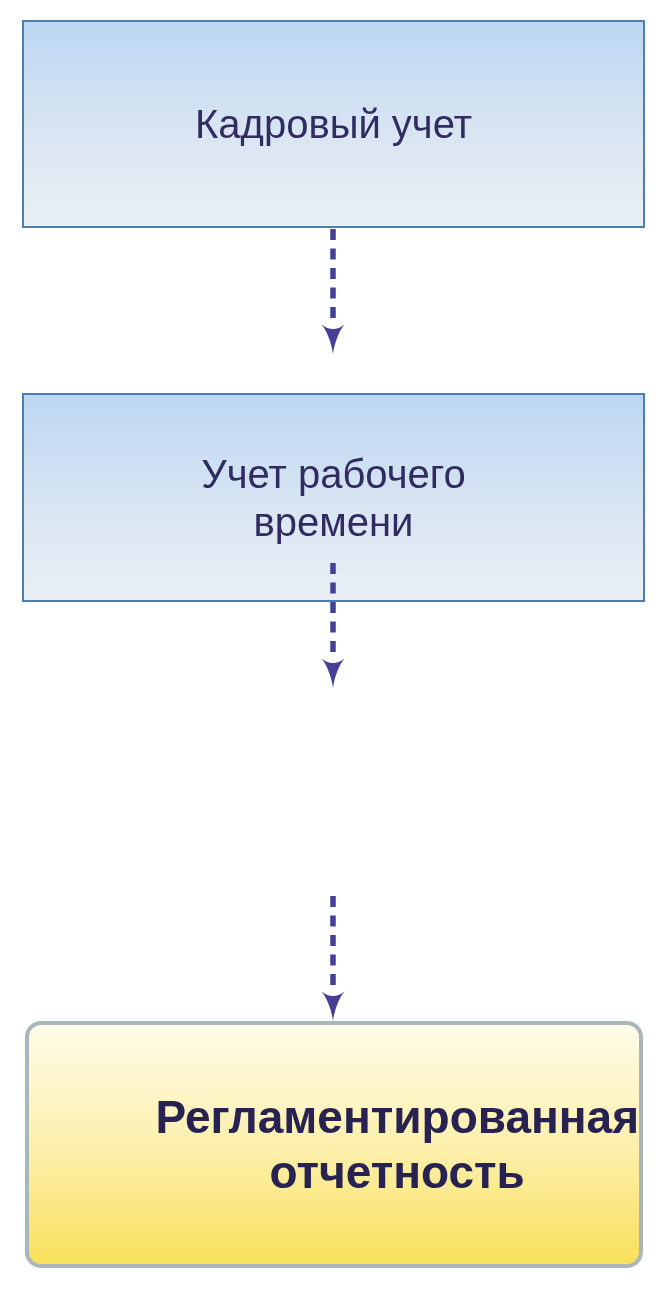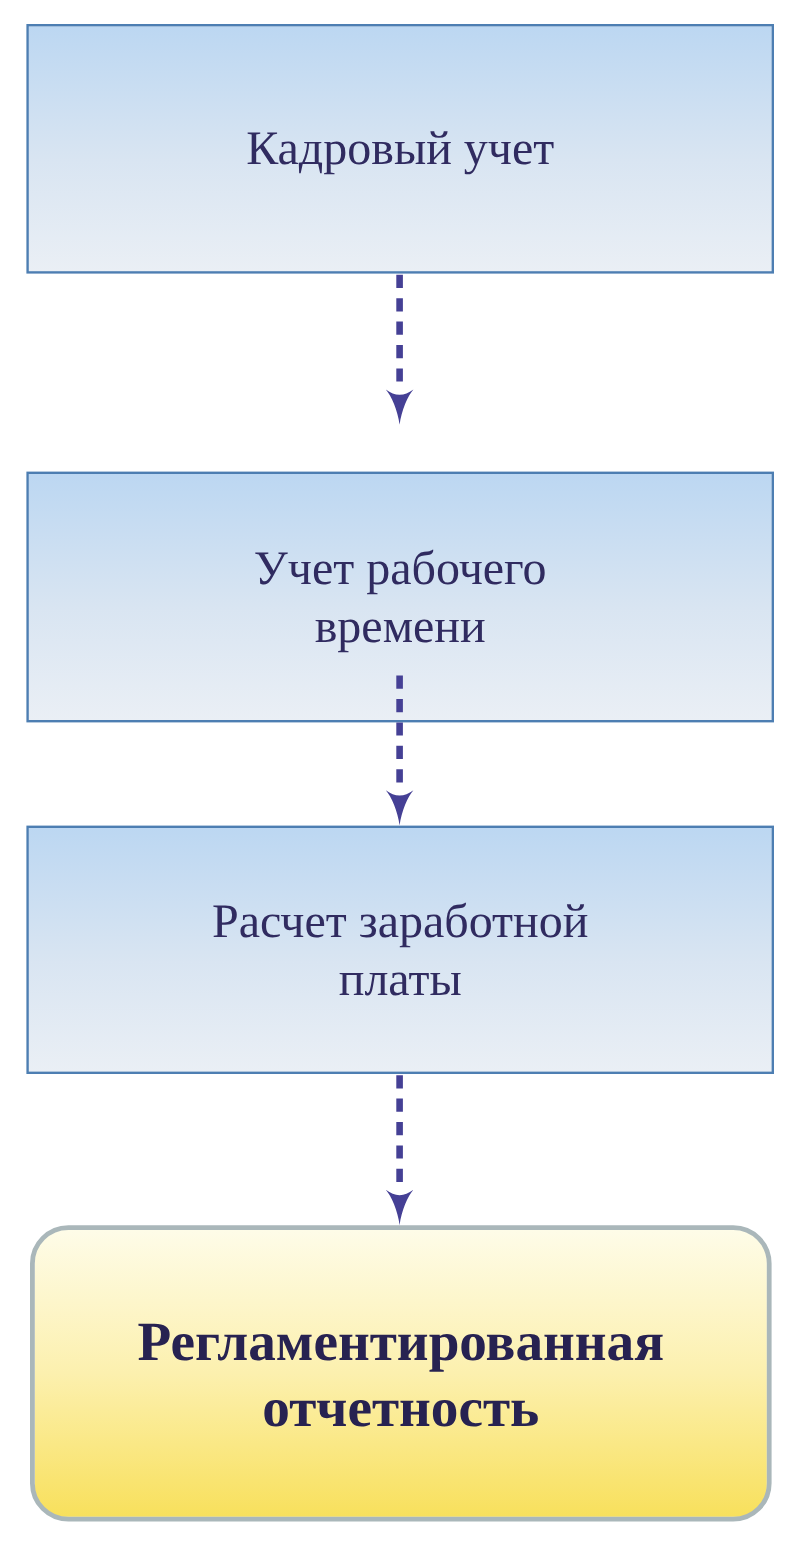--- a/index.html
+++ b/index.html
@@ -6,21 +6,21 @@
     margin: 0;
     padding: 0;
     background: #ffffff;
   }
   #canvas {
     position: relative;
     width: 667px;
     height: 1292px;
     background: #ffffff;
     overflow: hidden;
-    font-family: Liberation Serif, serif;
+    font-family: Liberation Sans, sans-serif;
   }
   .node {
     position: absolute;
     left: 22px;
     width: 623px;
     box-sizing: border-box;
     border: 2px solid #4d7eb2;
     background: linear-gradient(180deg, #bcd7f2 0%, #d9e5f2 55%, #eaeff5 100%);
     display: flex;
     align-items: center;
@@ -35,22 +35,23 @@
   }
   #node-personnel { top: 20px;  height: 208px; }
   #node-time      { top: 353px; height: 209px; margin-top: 40px; }
   #node-payroll   { top: 688px; height: 207px; }
   .node.result {
     left: 25px;
     width: 618px;
     top: 1021px;
     height: 247px;
     border: 4px solid #aab7ba;
-    border-radius: 32px;
+    border-radius: 16px;
     background: linear-gradient(180deg, #fefce8 0%, #fcf0ae 50%, #f8e05c 100%);
+    justify-content: flex-end;
   }
   .node.result .label {
     font-weight: bold;
     font-size: 46px;
     line-height: 55px;
     color: #272251;
   }
   .flow-arrow {
     position: absolute;
     left: 321px;
@@ -78,24 +79,20 @@
   <div class="node" id="node-time">
     <span class="label">Учет рабочего
 времени</span>
   </div>
 
   <svg class="flow-arrow" id="arrow-2" viewBox="0 0 24 126">
     <line x1="12" y1="1" x2="12" y2="98" stroke-width="5.5" stroke-dasharray="11 8.5" stroke="#454095"></line>
     <path d="M12 126 C10.5 114 5 101.5 0.5 96.5 C4.5 99.5 8 101 12 101 C16 101 19.5 99.5 23.5 96.5 C19 101.5 13.5 114 12 126 Z" fill="#454095"></path>
   </svg>
 
-  <div class="node" id="node-payroll">
-    <span class="label">Расчет заработной
-платы</span>
-  </div>
 
   <svg class="flow-arrow" id="arrow-3" viewBox="0 0 24 126">
     <line x1="12" y1="1" x2="12" y2="98" stroke-width="5.5" stroke-dasharray="11 8.5" stroke="#454095"></line>
     <path d="M12 126 C10.5 114 5 101.5 0.5 96.5 C4.5 99.5 8 101 12 101 C16 101 19.5 99.5 23.5 96.5 C19 101.5 13.5 114 12 126 Z" fill="#454095"></path>
   </svg>
 
   <div class="node result" id="node-reporting">
     <span class="label">Регламентированная
 отчетность</span>
   </div>

